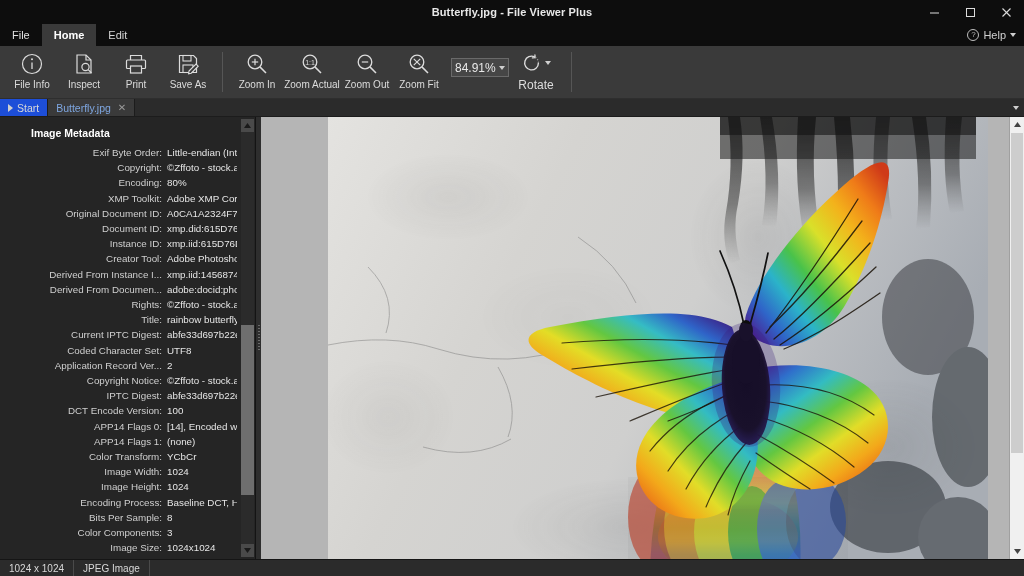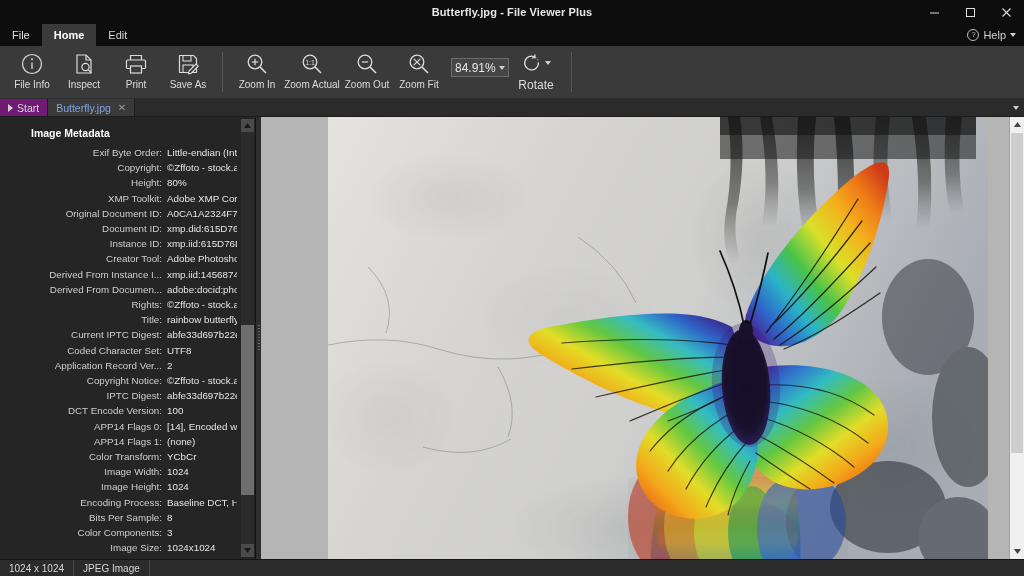--- a/index.html
+++ b/index.html
@@ -130,21 +130,21 @@
     display: flex; align-items: stretch;
     position: relative;
     border-bottom: 1px solid #1c1c1c;
   }
   .dtab {
     display: flex; align-items: center; gap: 4px;
     padding: 0 8px;
     font-size: 10.5px; color: #d8d8d8;
     border-right: 1px solid #1c1c1c;
   }
-  .dtab.start { background: #701a75; }
+  .dtab.start { background: #1d4ed8; }
   .dtab.active { background: #3a3a3a; color: #7ea6e0; text-align: center; }
   .dtab .x { font-size: 10px; color: #9a9a9a; margin-left: 3px; }
   .dtab .play {
     width: 0; height: 0;
     border-top: 4px solid transparent;
     border-bottom: 4px solid transparent;
     border-left: 5px solid #cfcfcf;
   }
   .doctabs-fill { flex: 1; background: #2b2b2b; }
   .ribbon-collapse {
@@ -440,21 +440,21 @@
         <div id="meta-rows">
             <div class="mrow">
               <div class="k">Exif Byte Order:</div>
               <div class="v">Little-endian (Intel, II)</div>
             </div>
             <div class="mrow">
               <div class="k">Copyright:</div>
               <div class="v">©Zffoto - stock.adobe.com</div>
             </div>
             <div class="mrow">
-              <div class="k">Height:</div>
+              <div class="k">Encoding:</div>
               <div class="v">80%</div>
             </div>
             <div class="mrow">
               <div class="k">XMP Toolkit:</div>
               <div class="v">Adobe XMP Core 5.3-c011 66.14566...</div>
             </div>
             <div class="mrow">
               <div class="k">Original Document ID:</div>
               <div class="v">A0CA1A2324F711204943B39F35662...</div>
             </div>

